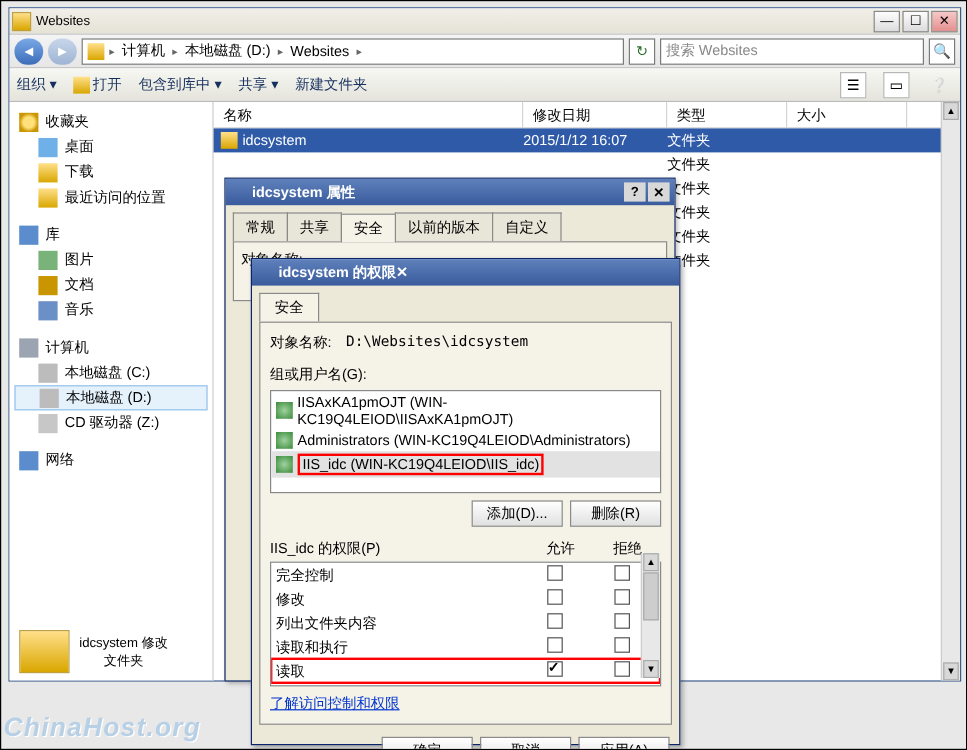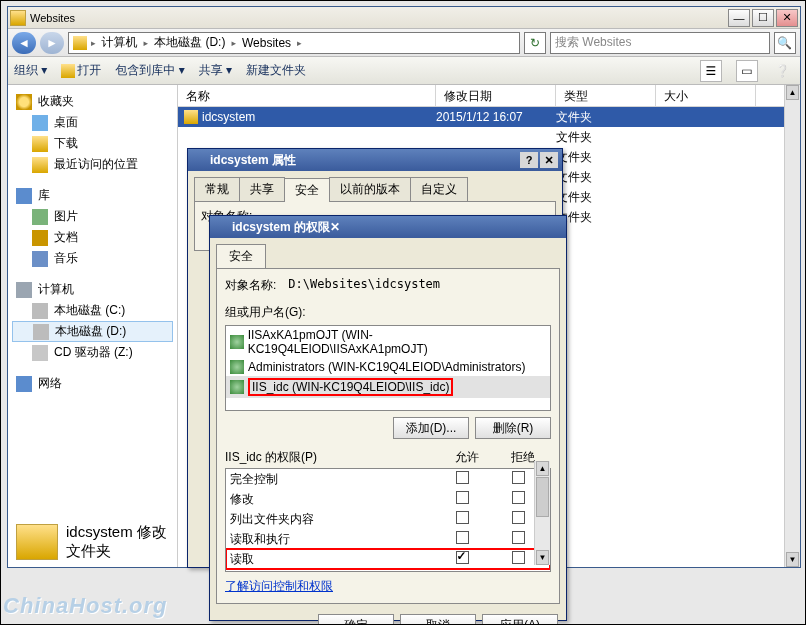--- a/index.html
+++ b/index.html
@@ -48,21 +48,21 @@
 .colhead div{border-right:1px solid #d4d4d4;padding:3px 8px;font-size:12px;}
 .filelist{position:relative;flex:1;}
 .row{display:flex;height:20px;align-items:center;}
 .row.sel{background:#2f5aa8;color:#fff;}
 .row .c1{width:258px;padding-left:6px;display:flex;align-items:center;gap:4px;}
 .row .c2{width:120px;}
 .row .c3{width:100px;}
 .row .fico{width:14px;height:14px;background:linear-gradient(#ffe08a,#d9a600);}
 .statusfold{position:absolute;left:8px;bottom:6px;display:flex;align-items:center;gap:8px;}
 .statusfold .bigico{width:42px;height:36px;background:linear-gradient(#ffe08a,#d9a600);border:1px solid #bfa040;}
-.statusline{font-size:15px;}
+.statusline{font-size:11px;text-align:center;}
 
 .propdialog{position:absolute;left:186px;top:147px;width:376px;height:420px;background:#ece9d8;border:1px solid #0a246a;box-shadow:2px 2px 4px rgba(0,0,0,.3);}
 .propdialog .dlgtitle{height:22px;background:linear-gradient(#5e81bc,#3a5b9c);color:#fff;display:flex;align-items:center;padding:0 4px;font-size:11px;font-weight:bold;}
 .propdialog .dlgtitle .spacer{flex:1;}
 .propdialog .dlgtitle .dsysbtn{width:18px;height:16px;background:#d8d8d8;color:#000;display:flex;align-items:center;justify-content:center;font-size:11px;margin-left:2px;}
 .tabs{display:flex;padding:6px 6px 0;gap:0;}
 .tab{padding:3px 10px;border:1px solid #8a8a8a;border-bottom:none;background:#e8e6d8;font-size:12px;margin-right:-1px;}
 .tab.active{background:#f5f3e8;position:relative;top:1px;}
 .tabbody{margin:0 6px 6px;border:1px solid #8a8a8a;background:#f5f3e8;height:50px;padding:6px;}
 

